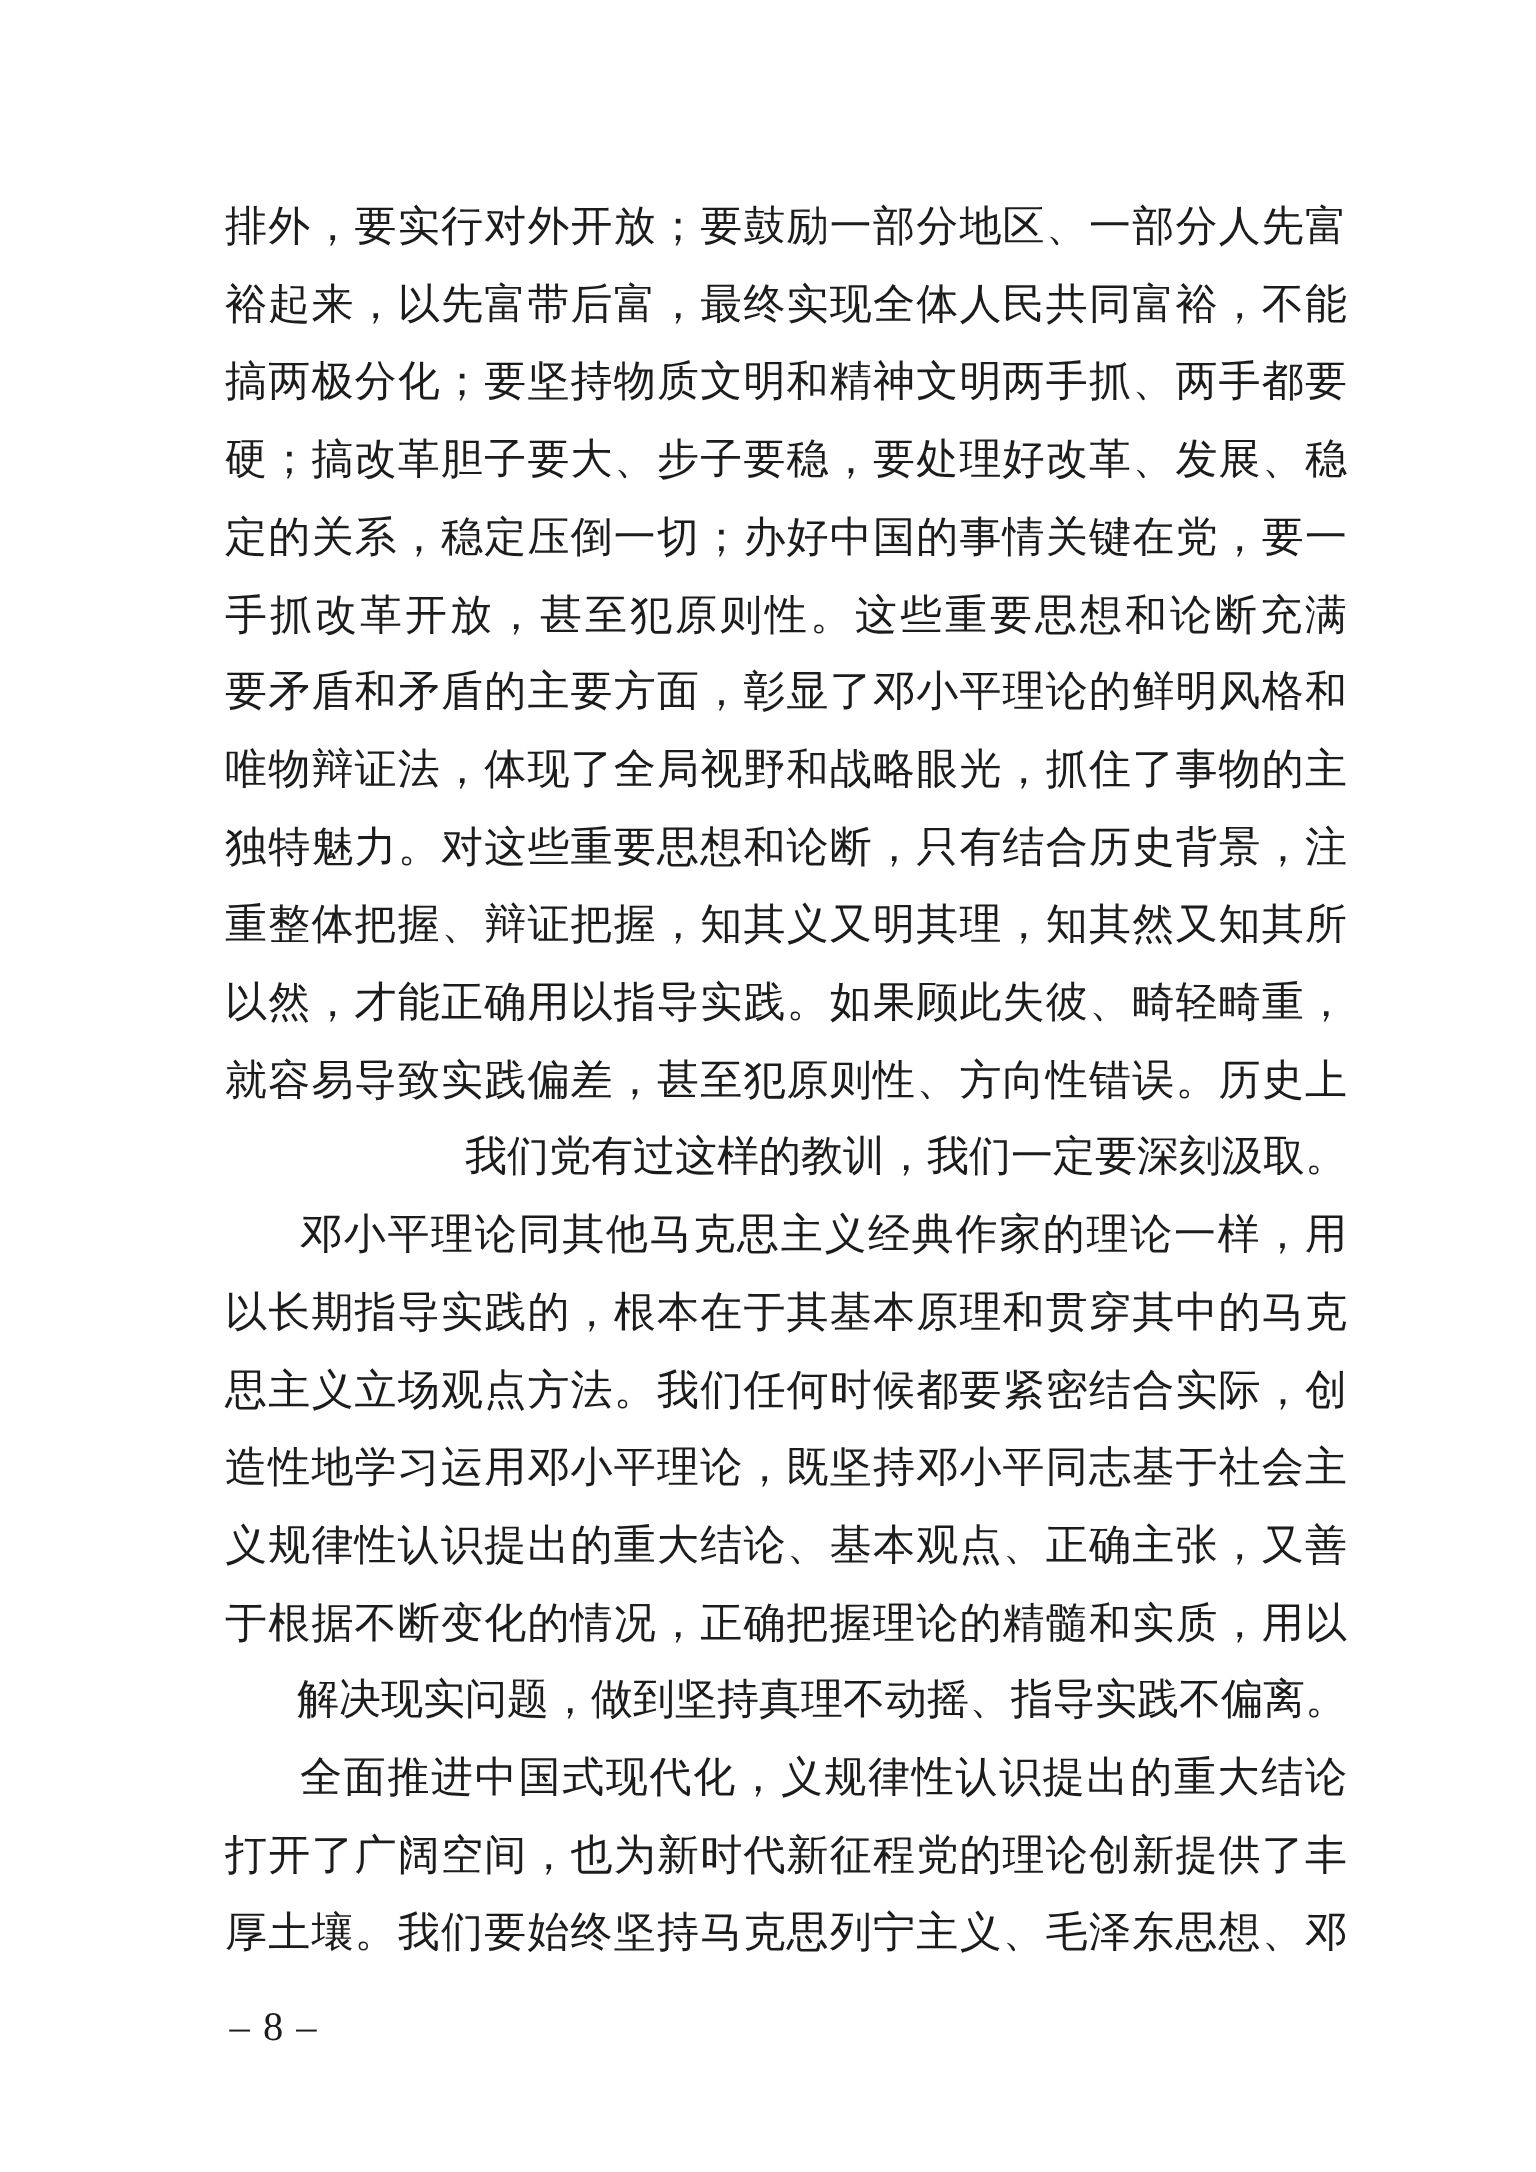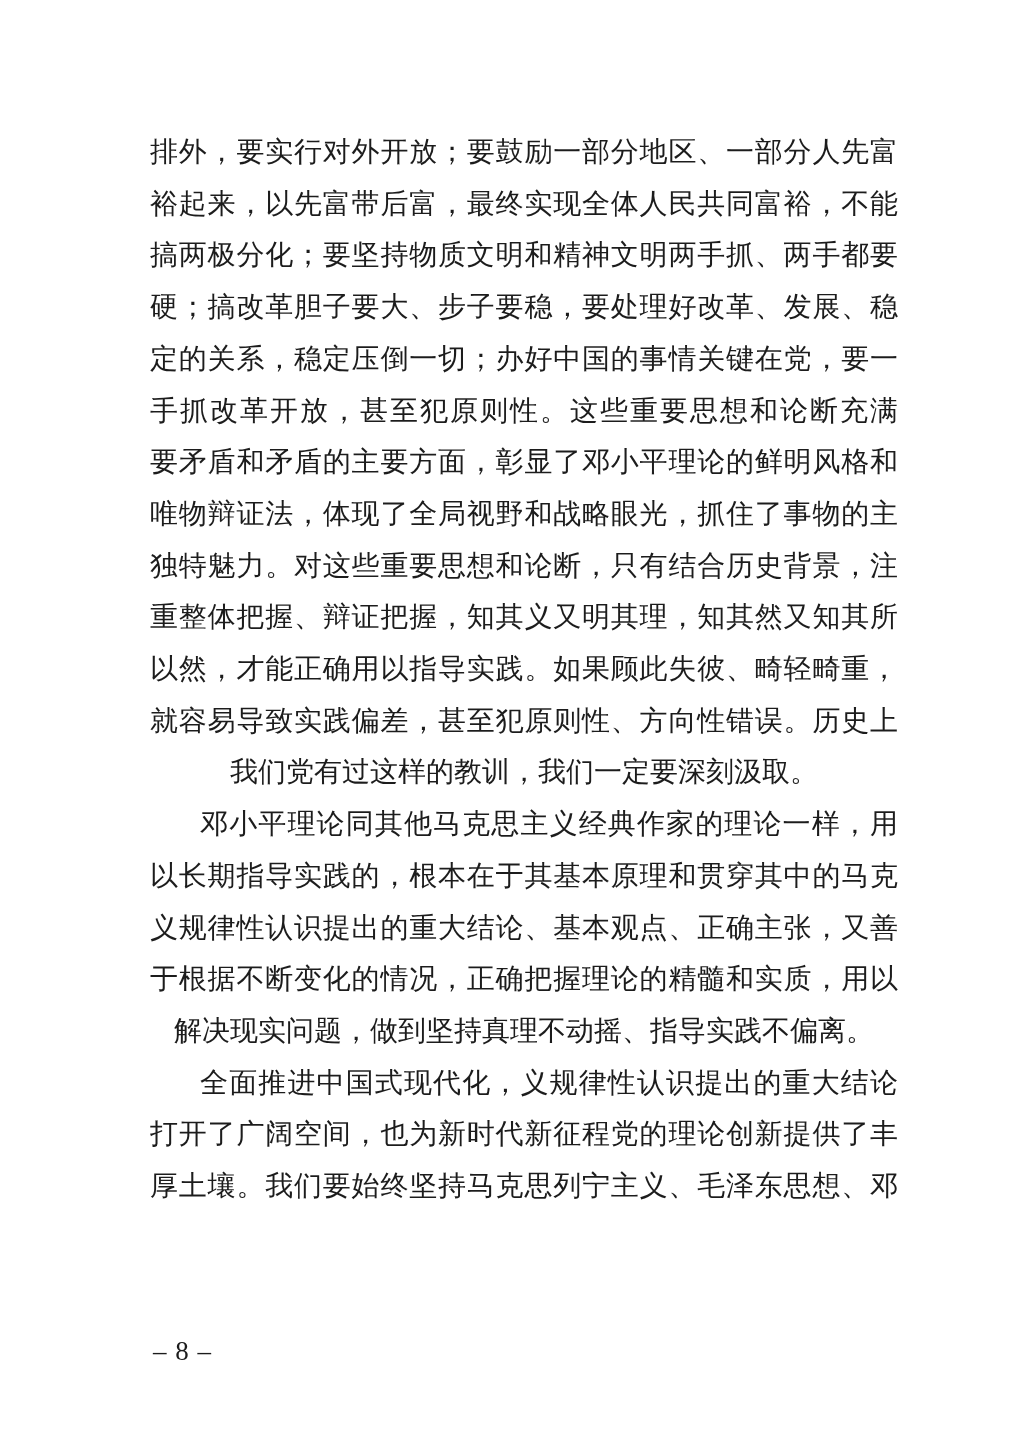--- a/index.html
+++ b/index.html
@@ -21,21 +21,21 @@
     left: 150px;
     top: 126px;
     width: 748px;
     font-size: 28px;
     line-height: 51.7px;
     color: #1c1c1c;
     font-weight: 400;
   }
   .para { margin: 0; padding: 0; }
   .line {
-    text-align: center;
+    text-align: right;
     white-space: normal;
   }
   .line.j {
     text-align: justify;
     text-align-last: justify;
   }
   .line.indent {
     text-indent: 50px;
   }
   .page-footer {
@@ -67,20 +67,22 @@
       <div class="line j">独特魅力。对这些重要思想和论断，只有结合历史背景，注</div>
       <div class="line j">重整体把握、辩证把握，知其义又明其理，知其然又知其所</div>
       <div class="line j">以然，才能正确用以指导实践。如果顾此失彼、畸轻畸重，</div>
       <div class="line j">就容易导致实践偏差，甚至犯原则性、方向性错误。历史上</div>
       <div class="line">我们党有过这样的教训，我们一定要深刻汲取。</div>
     </div>
 
     <div class="para">
       <div class="line j indent">邓小平理论同其他马克思主义经典作家的理论一样，用</div>
       <div class="line j">以长期指导实践的，根本在于其基本原理和贯穿其中的马克</div>
+      <div class="line j">思主义立场观点方法。我们任何时候都要紧密结合实际，创</div>
+      <div class="line j">造性地学习运用邓小平理论，既坚持邓小平同志基于社会主</div>
       <div class="line j">义规律性认识提出的重大结论、基本观点、正确主张，又善</div>
       <div class="line j">于根据不断变化的情况，正确把握理论的精髓和实质，用以</div>
       <div class="line">解决现实问题，做到坚持真理不动摇、指导实践不偏离。</div>
     </div>
 
     <div class="para">
       <div class="line j indent">全面推进中国式现代化，义规律性认识提出的重大结论</div>
       <div class="line j">打开了广阔空间，也为新时代新征程党的理论创新提供了丰</div>
       <div class="line j">厚土壤。我们要始终坚持马克思列宁主义、毛泽东思想、邓</div>
     </div>

